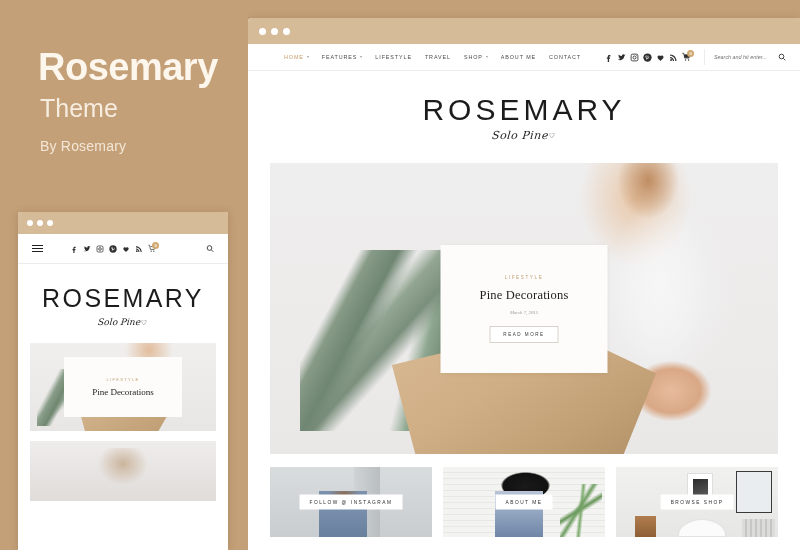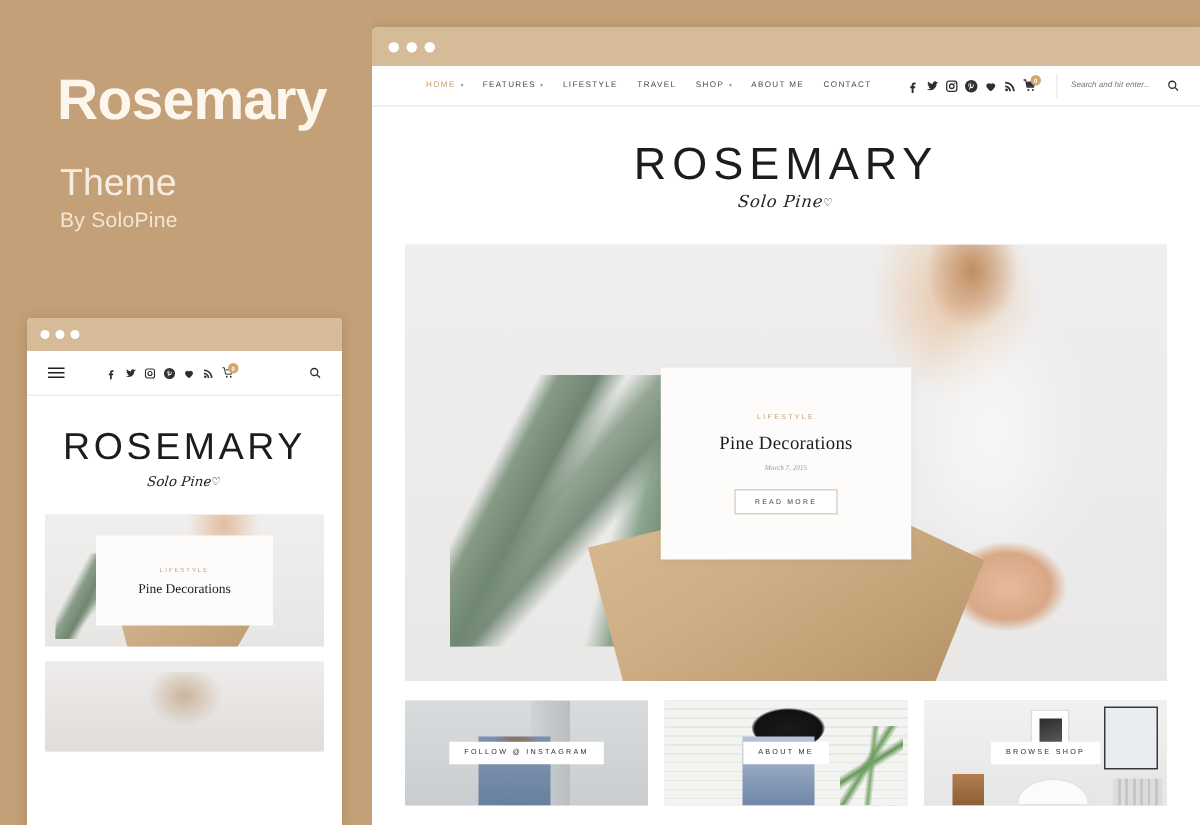--- a/index.html
+++ b/index.html
@@ -28,21 +28,21 @@
     top: 48px;
     font-size: 38px;
     font-weight: bold;
     color: #fdf6ec;
     letter-spacing: -0.5px;
     line-height: 1;
   }
   .promo-sub {
     position: absolute;
     left: 40px;
-    top: 110px;
+    top: 96px;
     font-size: 25px;
     font-weight: 300;
     color: #f6ece0;
     line-height: 1;
   }
   .promo-by {
     position: absolute;
     left: 40px;
     top: 138px;
     font-size: 14px;
@@ -487,21 +487,21 @@
     content:""; position:absolute; left:22%; top:12%; width:56%; height:88%;
     background: radial-gradient(ellipse 36px 30px at 50% 30%, #cbb49c 0%, rgba(203,180,156,0) 70%);
   }
 </style>
 </head>
 <body>
 
 <div class="promo">
   <div class="promo-title">Rosemary</div>
   <div class="promo-sub">Theme</div>
-  <div class="promo-by">By SoloPine</div>
+  <div class="promo-by">By Rosemary</div>
 </div>
 
 <div class="win desktop">
 
   <div class="win-bar">
     <span class="dot"></span>
     <span class="dot"></span>
     <span class="dot"></span>
   </div>
 

